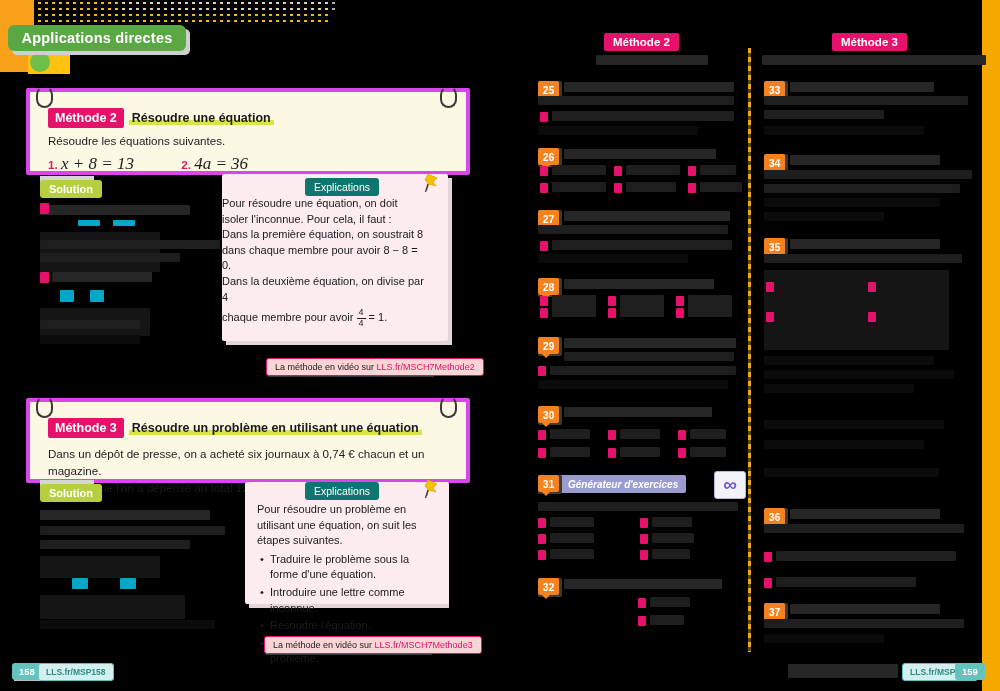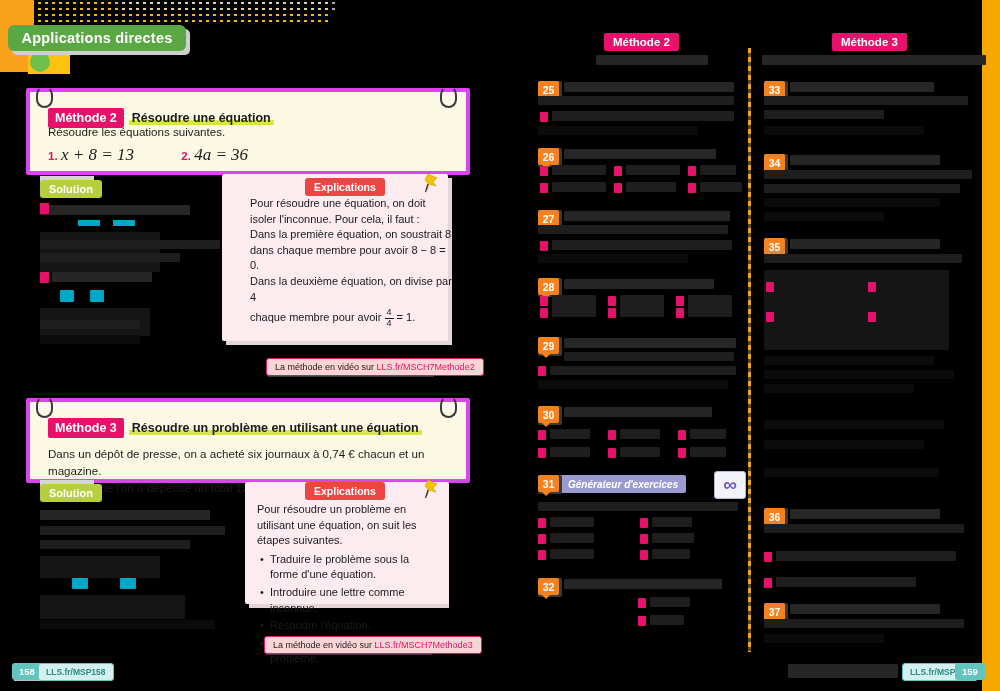--- a/index.html
+++ b/index.html
@@ -38,21 +38,21 @@
   .eqi{font-style:italic;font-family:"Liberation Serif",serif;font-size:17px;}
 
   
   .sol-shadow{position:absolute;background:#d5d5d5;}
   .soltag{position:absolute;background:#b5cf3f;color:#fff;font-weight:bold;font-size:11px;
           padding:3px 9px;border-radius:3px;}
 
   
   .expl{position:absolute;background:#fcebef;border-radius:2px;}
   .expl-shadow{position:absolute;background:#e3d5d8;}
-  .expltag{position:absolute;background:#ef4444;color:#fff;font-weight:bold;font-size:10.5px;
+  .expltag{position:absolute;background:#0f766e;color:#fff;font-weight:normal;font-size:10.5px;
            padding:3px 9px;border-radius:3px;}
   .expl-txt{font-size:11px;color:#1b1b1b;line-height:1.42;}
   .expl-txt ul{margin:3px 0 3px 0;padding-left:13px;list-style:none;}
   .expl-txt li{position:relative;margin-bottom:2px;}
   .expl-txt li:before{content:"•";position:absolute;left:-10px;top:0;color:#1b1b1b;}
   .frac{display:inline-block;vertical-align:middle;text-align:center;font-size:9px;line-height:1.05;}
   .frac .num{display:block;border-bottom:1px solid #1b1b1b;padding:0 2px;}
   .frac .den{display:block;padding:0 2px;}
 
   .pin{position:absolute;width:16px;height:22px;}
@@ -112,21 +112,21 @@
   <div class="gshadow"></div>
   <div class="greenbar">
     <span>Applications directes</span>
   </div>
 
   <div class="mcard-shadow" style="left:30px;top:92px;width:438px;height:80px;"></div>
   <div class="mcard" style="left:26px;top:88px;width:436px;height:79px;">
     <div style="position:absolute;left:18px;top:16px;">
       <span class="mtag">Méthode 2</span><span class="mtitle">Résoudre une équation</span>
     </div>
-    <div class="mbody" style="position:absolute;left:18px;top:32px;width:400px;">
+    <div class="mbody" style="position:absolute;left:18px;top:41px;width:400px;">
       <div>Résoudre les équations suivantes.</div>
       <div style="margin-top:2px;">
         <span style="display:inline-block;width:130px;">
           <b>1.</b>
           <span class="eqi">x + 8 = 13</span>
         </span>
         <span>
           <b>2.</b>
           <span class="eqi">4a = 36</span>
         </span>
@@ -149,21 +149,21 @@
   <div class="mark-pk" style="left:40px;top:272px;width:9px;height:11px;"></div>
   <div class="rb ll" style="left:52px;top:272px;width:100px;height:10px;"></div>
   <div class="mark-cy" style="left:60px;top:290px;width:14px;height:12px;"></div>
   <div class="mark-cy" style="left:90px;top:290px;width:14px;height:12px;"></div>
   <div class="rb" style="left:40px;top:308px;width:110px;height:28px;"></div>
   <div class="rb l" style="left:40px;top:320px;width:100px;height:9px;"></div>
   <div class="rb d" style="left:40px;top:335px;width:100px;height:9px;"></div>
 
   <div class="expl-shadow" style="left:226px;top:178px;width:226px;height:167px;"></div>
   <div class="expl" style="left:222px;top:174px;width:226px;height:167px;">
-    <div class="expl-txt" style="position:absolute;left:28px;top:22px;width:202px;">
+    <div class="expl-txt" style="position:absolute;left:0;top:22px;width:202px;">
       <div>Pour résoudre une équation, on doit isoler l'inconnue. Pour cela, il faut :</div>
       <div>Dans la première équation, on soustrait 8 dans chaque membre pour avoir 8 − 8 = 0.</div>
       <div>Dans la deuxième équation, on divise par 4</div>
       <div style="margin-top:3px;">
         <span>chaque membre pour avoir</span>
         <span class="frac">
           <span class="num">4</span>
           <span class="den">4</span>
         </span>
         <span>= 1.</span>

